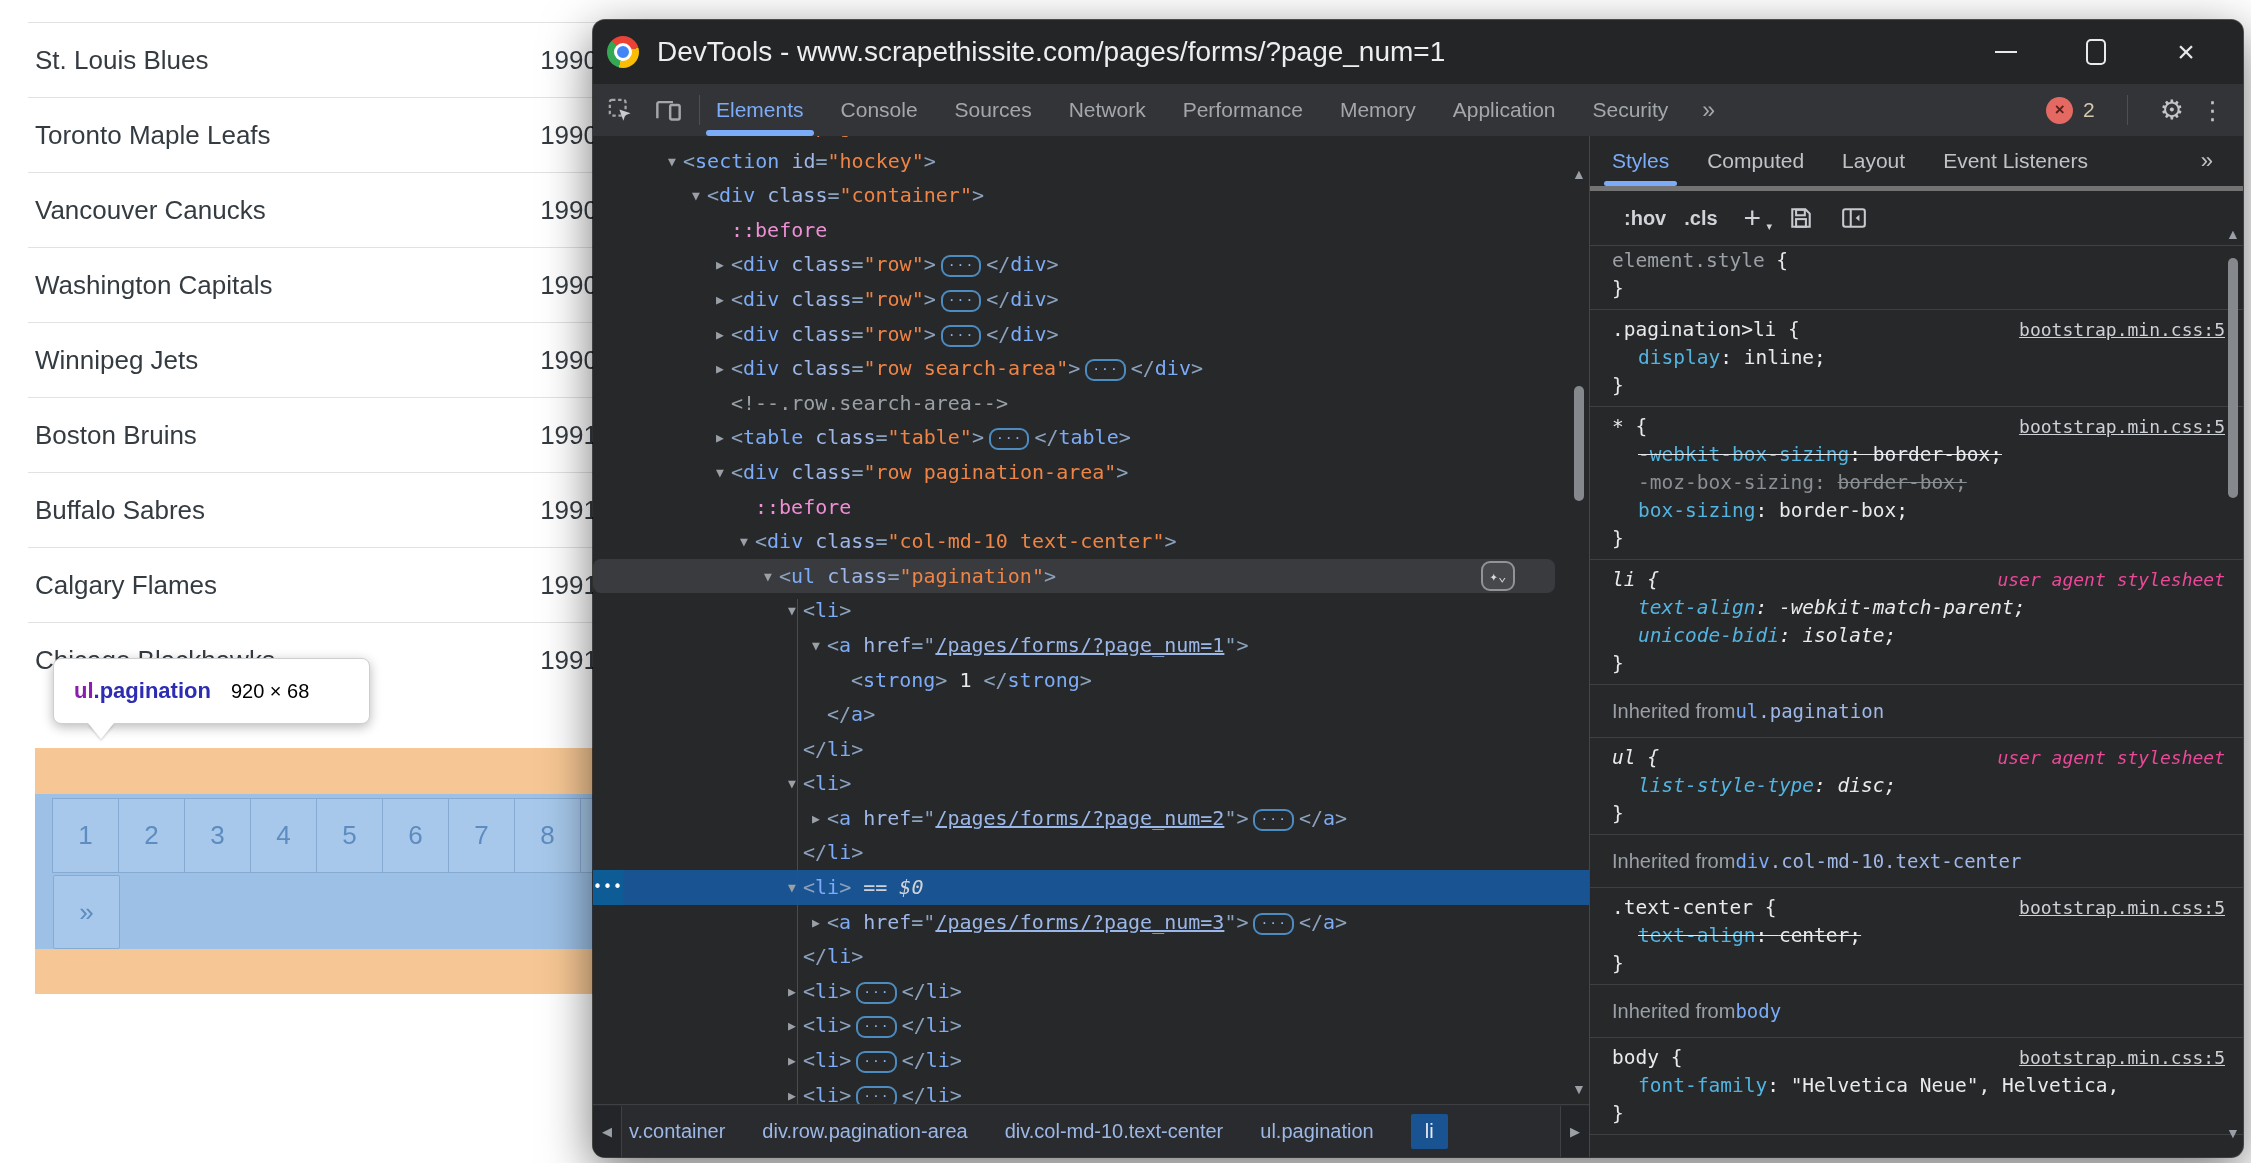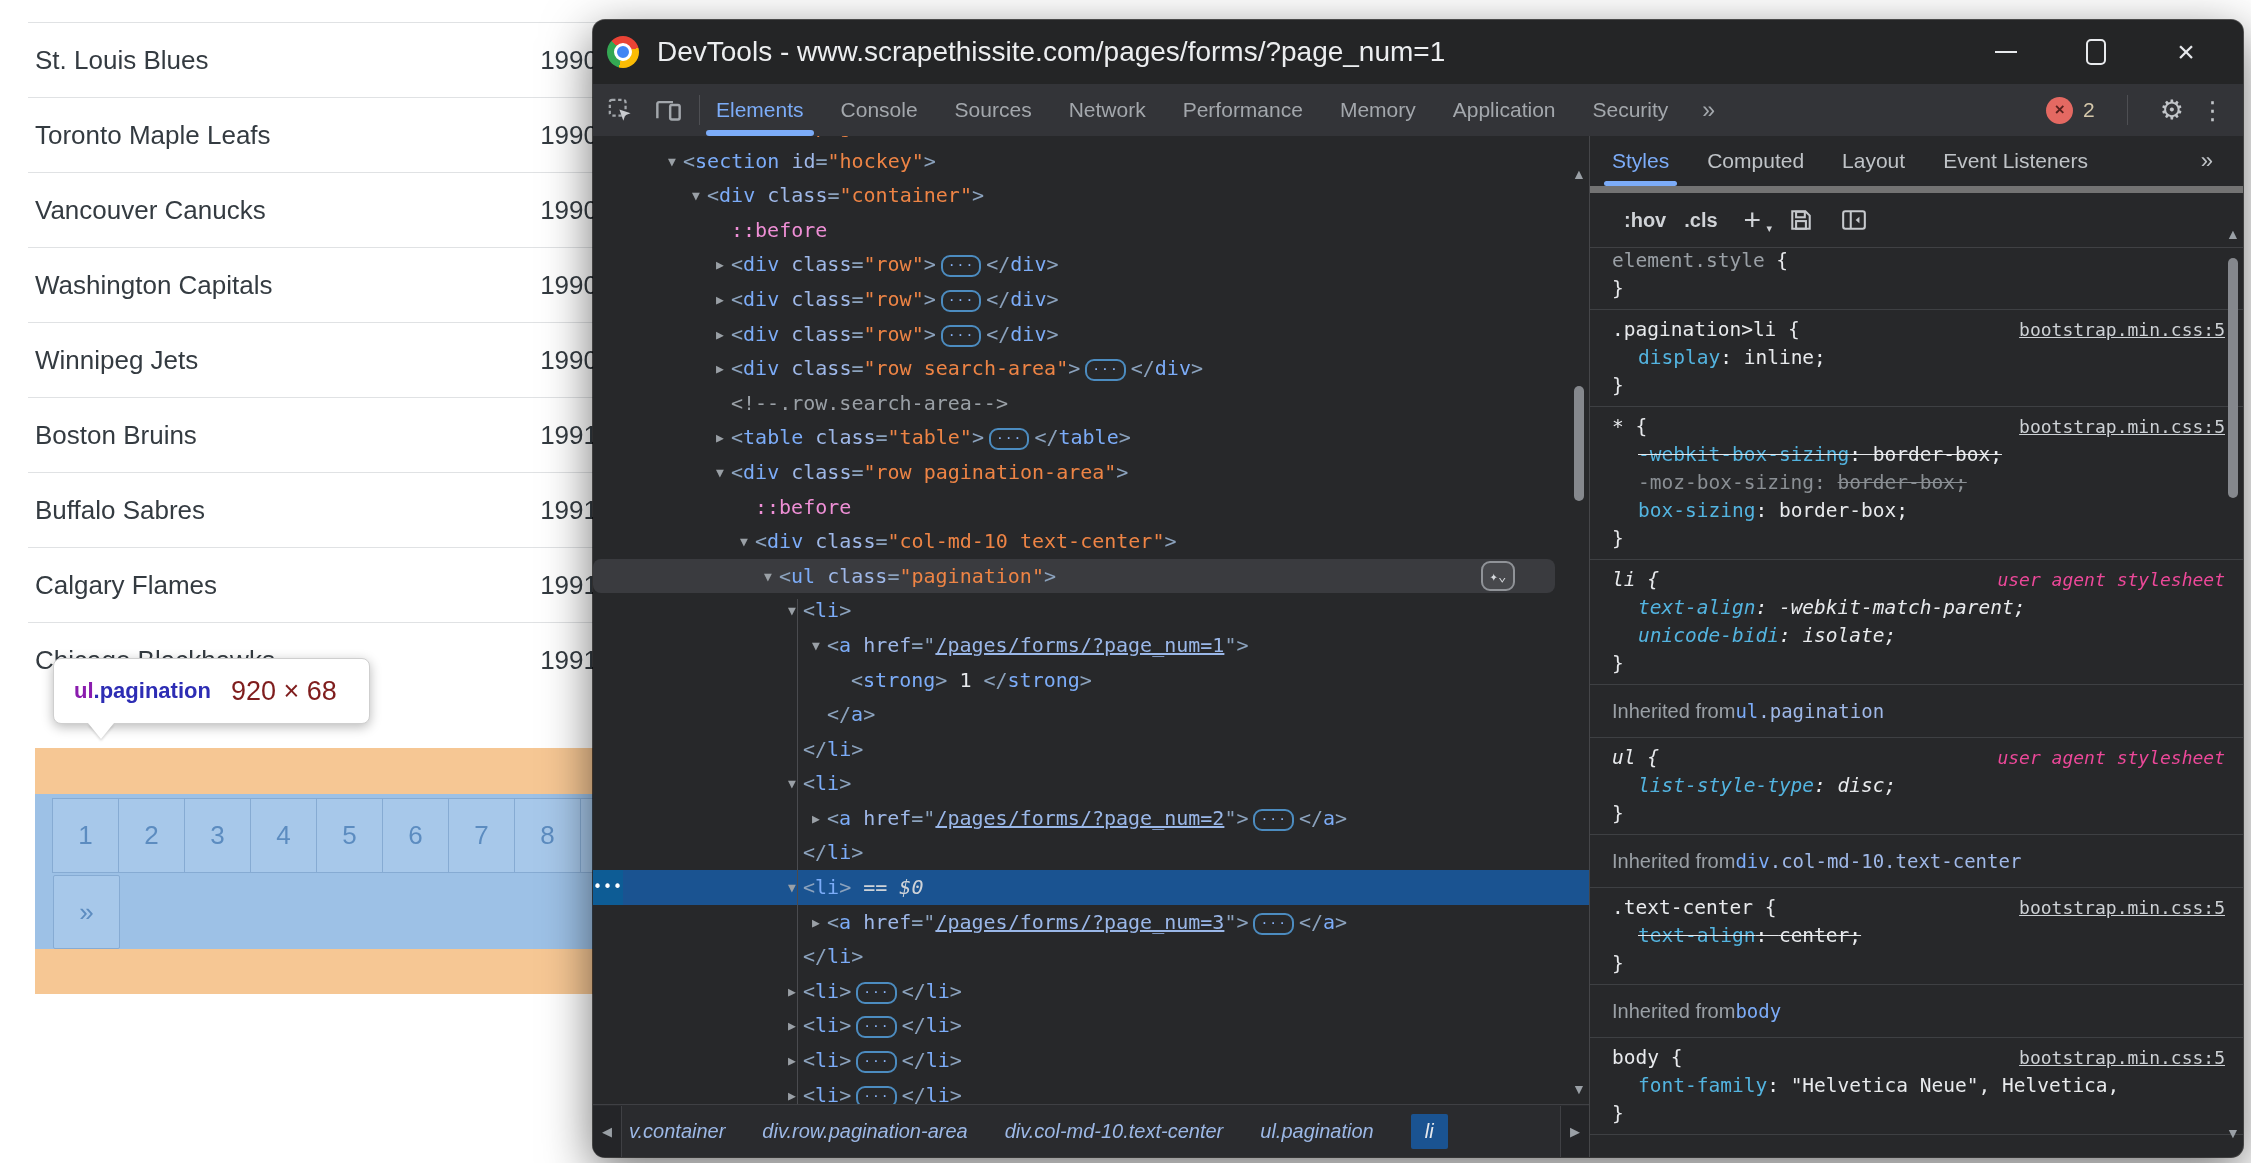--- a/index.html
+++ b/index.html
@@ -24,21 +24,21 @@
   #pg-next{position:absolute;left:18px;top:81px;width:65px;height:72px;background:#a7c8ea;
            border:1px solid #86abd3;display:flex;align-items:center;justify-content:center;
            font-size:26px;color:#5c8cc0;border-radius:2px;}
 
   
   #inspect-tooltip{position:absolute;left:53px;top:658px;width:317px;height:66px;background:#ffffff;
                    border:1px solid #cfcfcf;border-radius:8px;box-shadow:0 3px 12px rgba(0,0,0,.28);
                    display:flex;align-items:center;padding:0 20px;box-sizing:border-box;z-index:5;}
   #inspect-tooltip .tt-tag{color:#8a1cae;font-weight:bold;font-size:22px;}
   #inspect-tooltip .tt-cls{color:#2d2db4;font-weight:bold;font-size:22px;}
-  #inspect-tooltip .tt-dims{color:#7f1d1d;font-size:27px;margin-left:20px;}
+  #inspect-tooltip .tt-dims{color:#000000;font-size:20px;margin-left:20px;}
   #tooltip-arrow{position:absolute;left:34px;top:64px;width:0;height:0;
                  border-left:13px solid transparent;border-right:13px solid transparent;
                  border-top:16px solid #ffffff;filter:drop-shadow(0 2px 1px rgba(0,0,0,.15));}
 
   
   #devtools{position:absolute;left:593px;top:20px;width:1650px;height:1137px;background:#27282a;
             border-radius:12px;overflow:hidden;box-shadow:0 14px 50px rgba(0,0,0,.55),0 0 0 1px rgba(0,0,0,.65);
             color:#e8eaed;}
   #titlebar{height:64px;background:#242526;display:flex;align-items:center;padding:0 14px;}
   #chrome-icon{width:32px;height:32px;border-radius:50%;
@@ -93,31 +93,31 @@
             font-size:13px;line-height:13px;padding:1px 5px 4px;margin:0 5px;vertical-align:2px;
             letter-spacing:1px;}
   #indent-guide{position:absolute;left:204px;width:1px;background:#4a4b4f;}
   .vscroll-el{position:absolute;right:1px;top:0;bottom:52px;width:18px;}
   .sb-arrow{position:absolute;left:0;right:0;text-align:center;color:#9aa0a6;font-size:14px;}
   .sb-thumb{position:absolute;left:4px;width:10px;border-radius:5px;background:#85888d;}
 
   #crumbs{position:absolute;left:0;right:0;bottom:0;height:52px;background:#2a2b2e;
           border-top:1px solid #3f4044;display:flex;align-items:center;gap:37px;
           padding-left:36px;overflow:hidden;font-size:20px;color:#9cb8e6;}
-  .crumb{white-space:nowrap;font-style:italic;}
+  .crumb{white-space:nowrap;}
   .crumb.active{background:#1a5391;color:#e8eaed;padding:6px 14px;border-radius:2px;}
   .crumb-arrow{position:absolute;top:1px;bottom:0;width:28px;background:#242528;display:flex;
           align-items:center;justify-content:center;color:#9aa0a6;font-size:13px;z-index:2;}
   #crumb-left{left:0;border-right:1px solid #3f4044;}
   #crumb-right{right:0;border-left:1px solid #3f4044;}
 
   
   #styles-pane{flex:1;position:relative;overflow:hidden;}
   #style-tabs{height:50px;display:flex;align-items:center;gap:38px;padding-left:22px;
-              border-bottom:7px solid #737373;font-size:21px;}
+              border-bottom:5px solid #737373;font-size:21px;}
   .stab{color:#bfc3c7;position:relative;height:100%;display:flex;align-items:center;}
   .stab.active{color:#7cacf8;}
   .stab.active:after{content:"";position:absolute;left:-8px;right:-8px;bottom:0;height:5px;
               border-radius:4px;background:#7cacf8;}
   #styles-more{margin-left:auto;margin-right:30px;color:#bfc3c7;font-size:22px;}
   #filter-row{height:54px;display:flex;align-items:center;padding:0 14px;border-bottom:1px solid #404144;}
   #filter-pill{width:312px;height:38px;border-radius:19px;background:#3a3b3e;display:flex;
               align-items:center;padding:0 16px;gap:12px;box-sizing:border-box;}
   #filter-text{color:#9aa0a6;font-size:20px;}
   .mini-btn{color:#d0d3d7;font-size:20px;font-weight:bold;}

